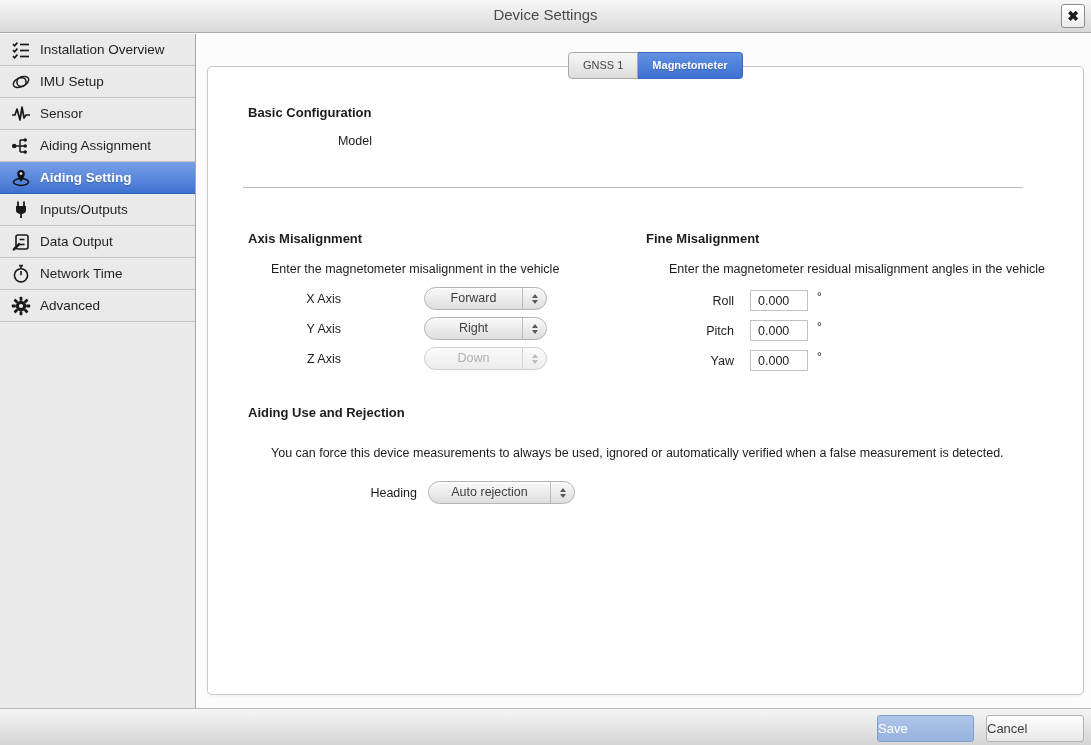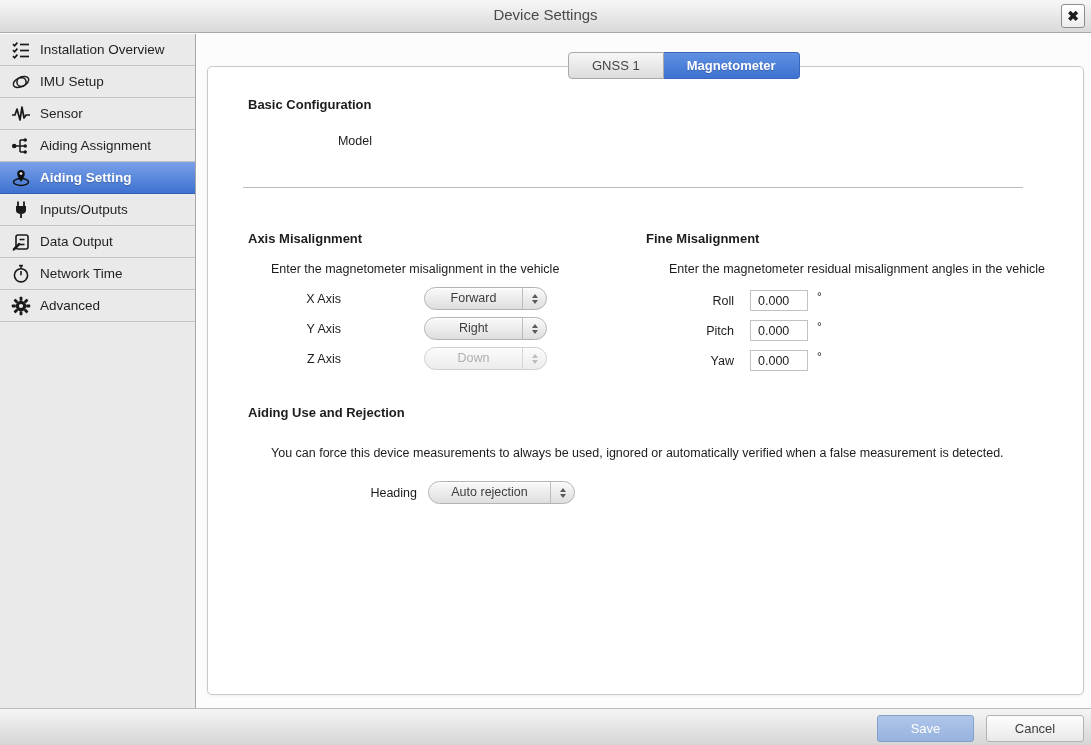--- a/index.html
+++ b/index.html
@@ -27,21 +27,21 @@
   svg.icon { display:block; }
 
   
   .content { position:absolute; left:197px; top:34px; right:0; bottom:37px; background:#fcfcfc; }
   .panel { position:absolute; left:10px; top:32px; right:7px; bottom:13px;
     background:#fff; border:1px solid #c9c9c9; border-radius:5px;
     box-shadow:0 1px 3px rgba(0,0,0,.06); }
 
   
   .tabs { position:absolute; left:371px; top:18px; display:flex; z-index:3; }
-  .tab { height:27px; line-height:25px; padding:0 23px; font-size:13px; cursor:pointer; }
+  .tab { height:27px; line-height:25px; padding:0 14px; font-size:11px; cursor:pointer; }
   .tab.plain { background:linear-gradient(#f7f7f7,#dcdcdc); border:1px solid #a9a9a9;
     border-radius:4px 0 0 4px; color:#444; }
   .tab.active { background:linear-gradient(#5f90e2,#3e72d0); border:1px solid #3a67bd; border-left:none;
     border-radius:0 4px 4px 0; color:#fff; font-weight:bold; text-shadow:0 1px 1px rgba(0,0,0,.2); }
 
   
   .sec-title { position:absolute; font-size:13px; font-weight:bold; color:#1c1c1c; white-space:nowrap; }
   .sec-desc  { position:absolute; font-size:12.5px; color:#1c1c1c; white-space:nowrap; }
   .divider   { position:absolute; left:35px; width:780px; height:1px; background:#bcbcbc; }
 
@@ -65,21 +65,21 @@
 
   
   .tin { width:58px; height:21px; border:1px solid #c2c2c2; background:#fff; font-size:12.5px;
     color:#1c1c1c; padding:0 0 0 7px; font-family:"Liberation Sans", sans-serif; }
   .unit { font-size:12px; color:#1c1c1c; margin-left:9px; align-self:flex-start; line-height:14px; }
 
   
   .footer { position:absolute; left:0; bottom:0; width:1091px; height:37px;
     background:linear-gradient(#f5f5f5,#d5d5d5); border-top:1px solid #bcbcbc; }
   .btn { position:absolute; top:6px; height:27px; border-radius:3px; font-size:13px;
-    text-align:center; line-height:25px; cursor:pointer; }
+    line-height:25px; cursor:pointer; }
   .btn.save { right:117px; width:97px; background:linear-gradient(#b0c6ea,#96b2de);
     border:1px solid #83a0cc; color:#fff; }
   .btn.cancel { right:7px; width:98px; background:linear-gradient(#fdfdfd,#e9e9e9);
     border:1px solid #b3b3b3; color:#3d3d3d; }
 </style>
 </head>
 <body>
 
 <div class="titlebar">
   <div class="title">Device Settings</div>
@@ -227,21 +227,21 @@
 
 <div class="content">
 
   <div class="tabs">
     <div class="tab plain">GNSS 1</div>
     <div class="tab active">Magnetometer</div>
   </div>
 
   <div class="panel">
 
-    <div class="sec-title" style="left:40px; top:30px;">Basic Configuration</div>
+    <div class="sec-title" style="left:40px; top:38px;">Basic Configuration</div>
 
     <div class="frow" style="left:0; top:67px;">
       <span class="flabel" style="width:164px;">Model</span>
     </div>
 
     <div class="divider" style="top:120px;"></div>
 
     <div class="sec-title" style="left:40px; top:164px;">Axis Misalignment</div>
     <div class="sec-desc" style="left:63px; top:195px;">Enter the magnetometer misalignment in the vehicle</div>
 

